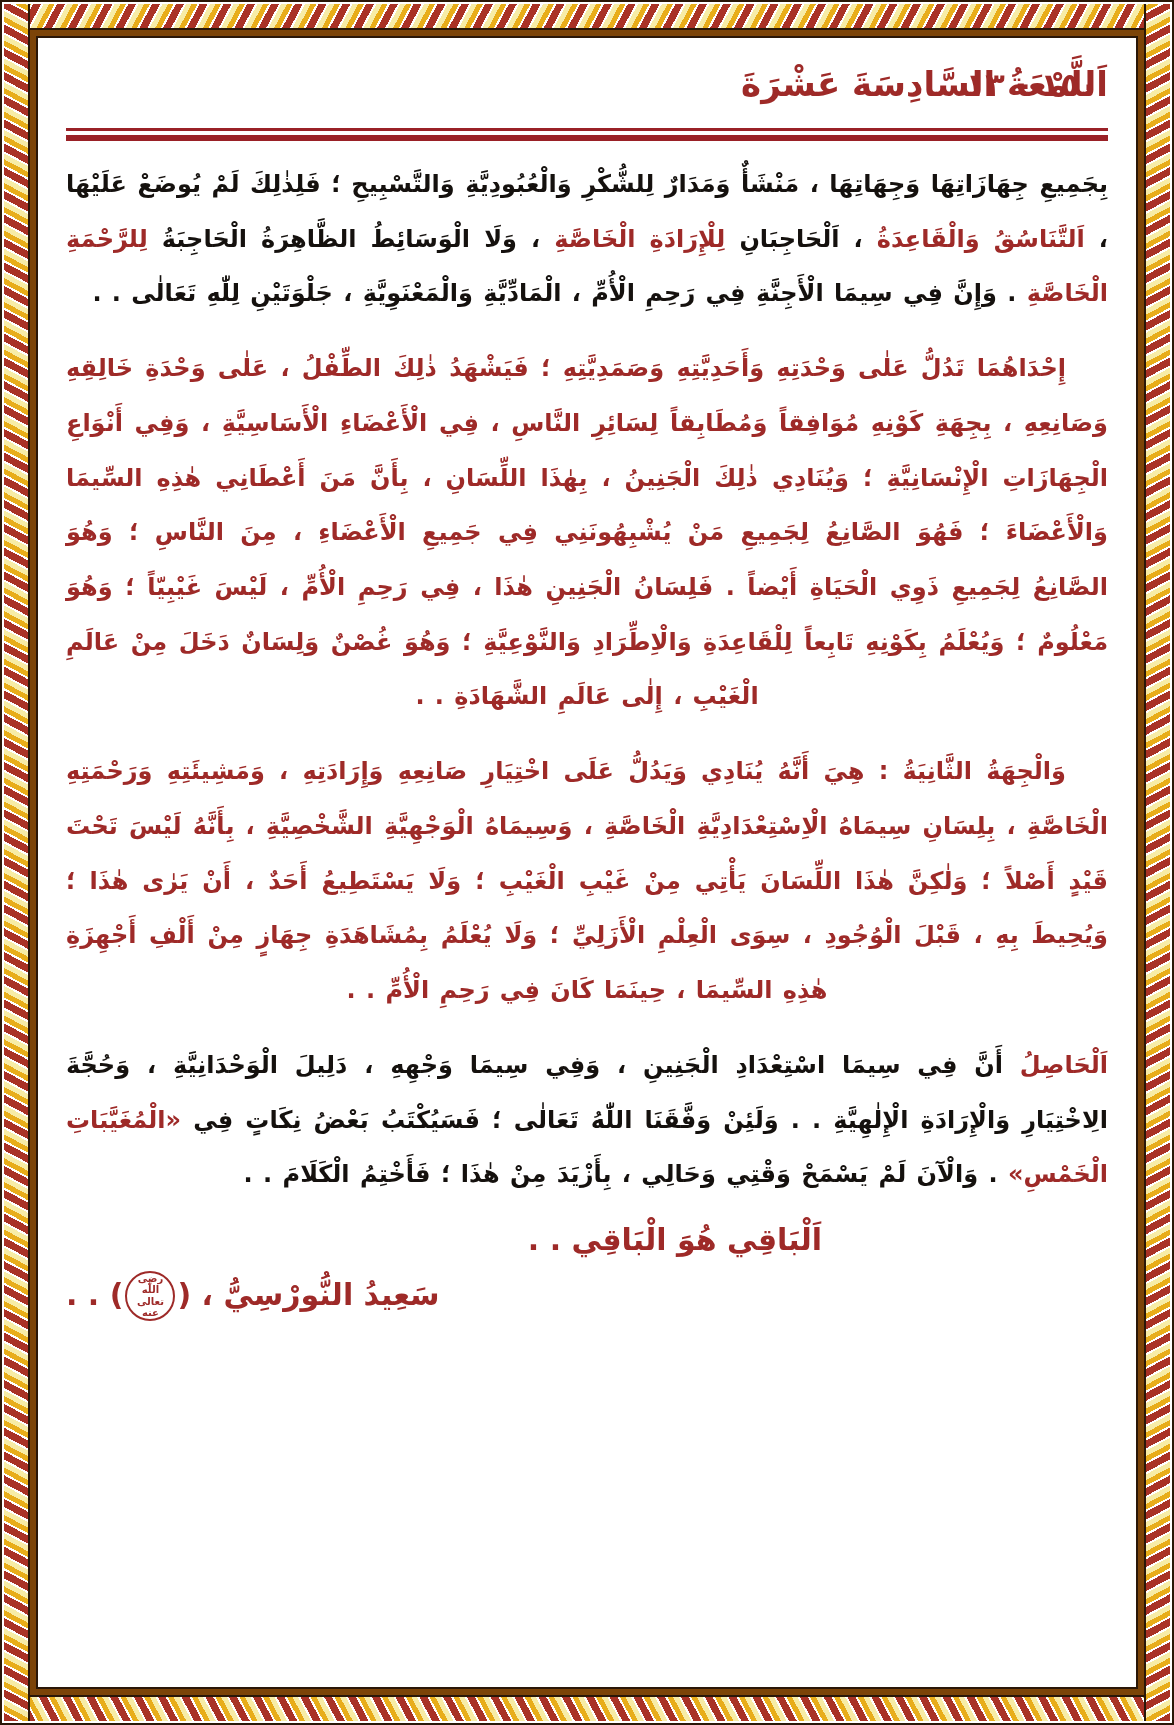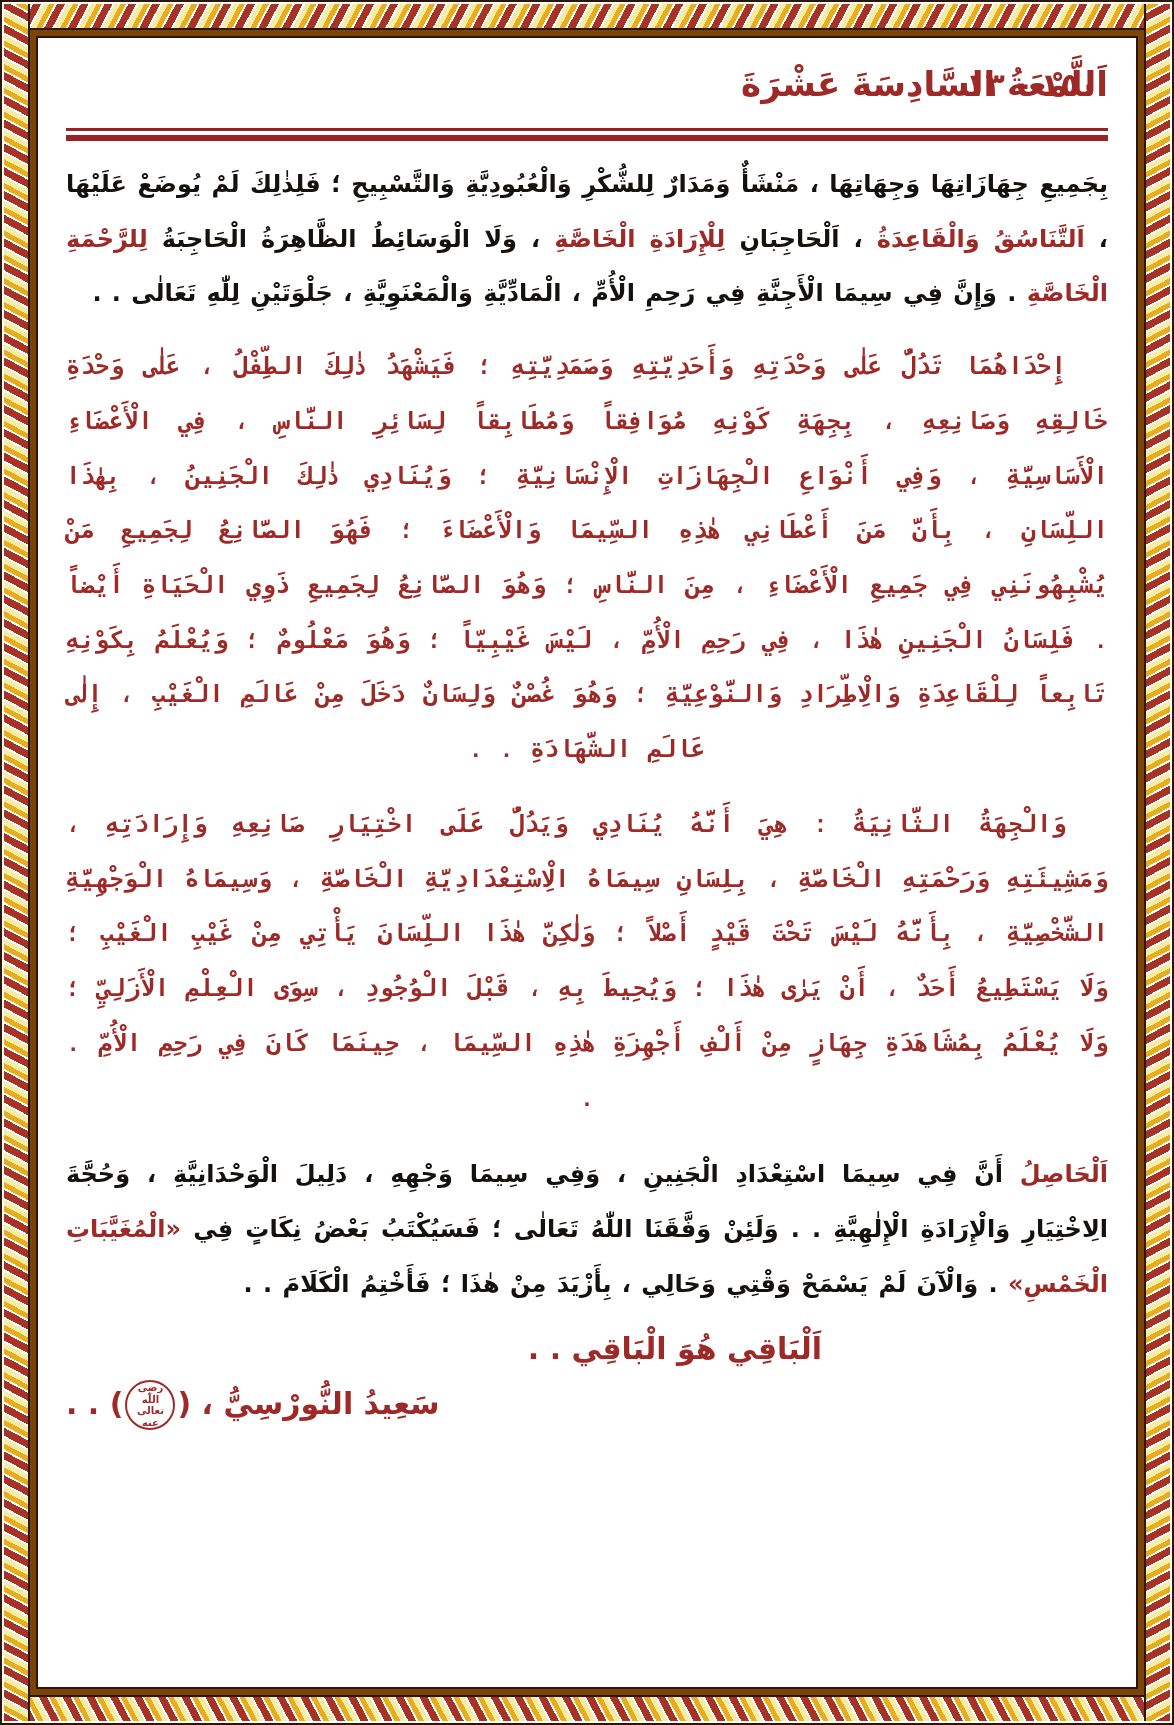--- a/index.html
+++ b/index.html
@@ -31,21 +31,21 @@
     box-shadow:inset 0 0 0 2px var(--edge);pointer-events:none;}
   
   .content{position:absolute;inset:36px;padding:24px 28px 0;direction:rtl;box-sizing:border-box;}
   .header{position:relative;height:54px;}
   .page-num{position:absolute;right:9px;top:4px;font-size:32px;font-weight:bold;color:var(--red);}
   .page-title{text-align:right;font-size:34px;font-weight:bold;color:var(--red);padding-top:2px;}
   .rule{height:0;margin:12px 0 16px;border-top:3px solid #9a2127;padding-top:4px;border-bottom:6px solid #9a2127;}
   .text-block{color:var(--ink);}
   .para{margin:0 0 20px;font-size:24px;font-weight:bold;line-height:2.28;
     text-align:justify;text-justify:inter-word;word-spacing:2px;}
-  .para.indent{text-indent:42px;font-family:Liberation Mono, monospace;}
+  .para.indent{text-indent:42px;}
   .para.center-last{text-align-last:center;}
   .para .red{color:var(--red);}
   .para .black{color:var(--ink);}
   .closing-phrase{margin:6px 0 0;text-align:center;font-size:30px;font-weight:bold;
     color:var(--red);transform:translateX(88px);}
   .signature-row{margin:14px 30px 0 0;text-align:left;font-size:30px;font-weight:bold;color:var(--red);}
   .seal{display:inline-flex;flex-direction:column;justify-content:center;align-items:center;
     width:46px;height:46px;border:2px solid var(--red);border-radius:50%;
     font-size:10px;line-height:1.15;font-weight:bold;color:var(--red);vertical-align:middle;
     margin:0 2px;text-align:center;}

